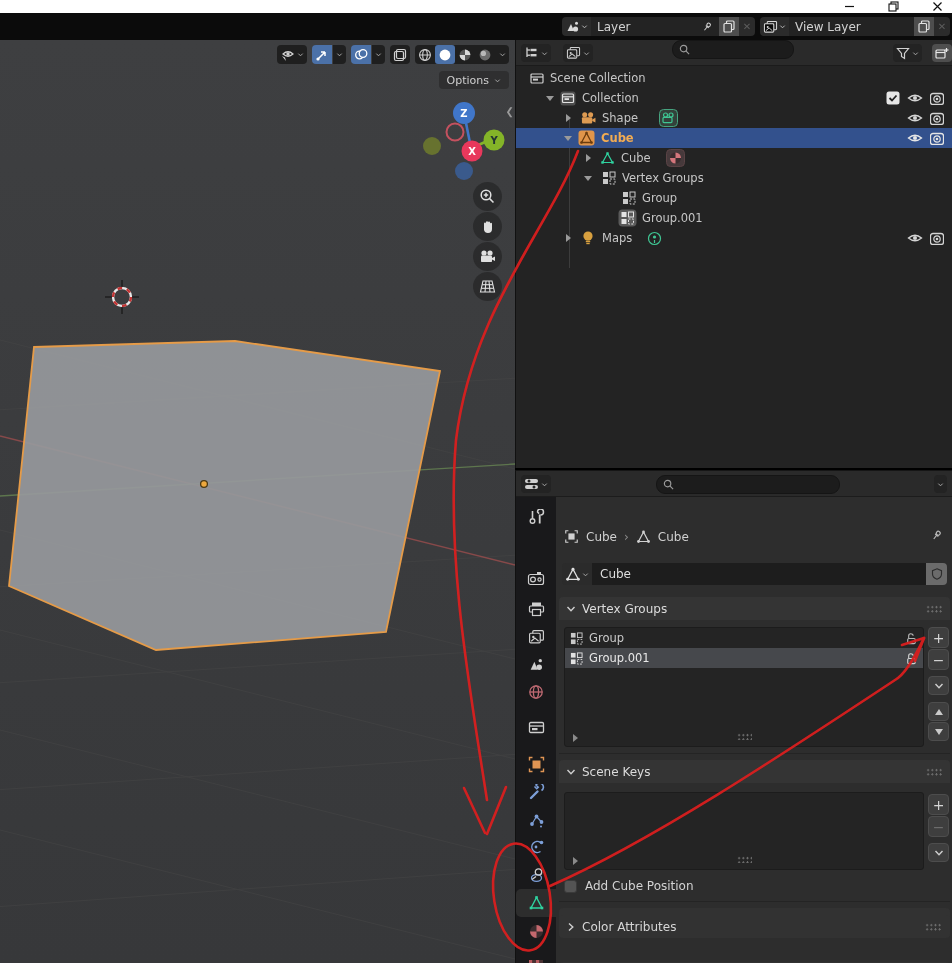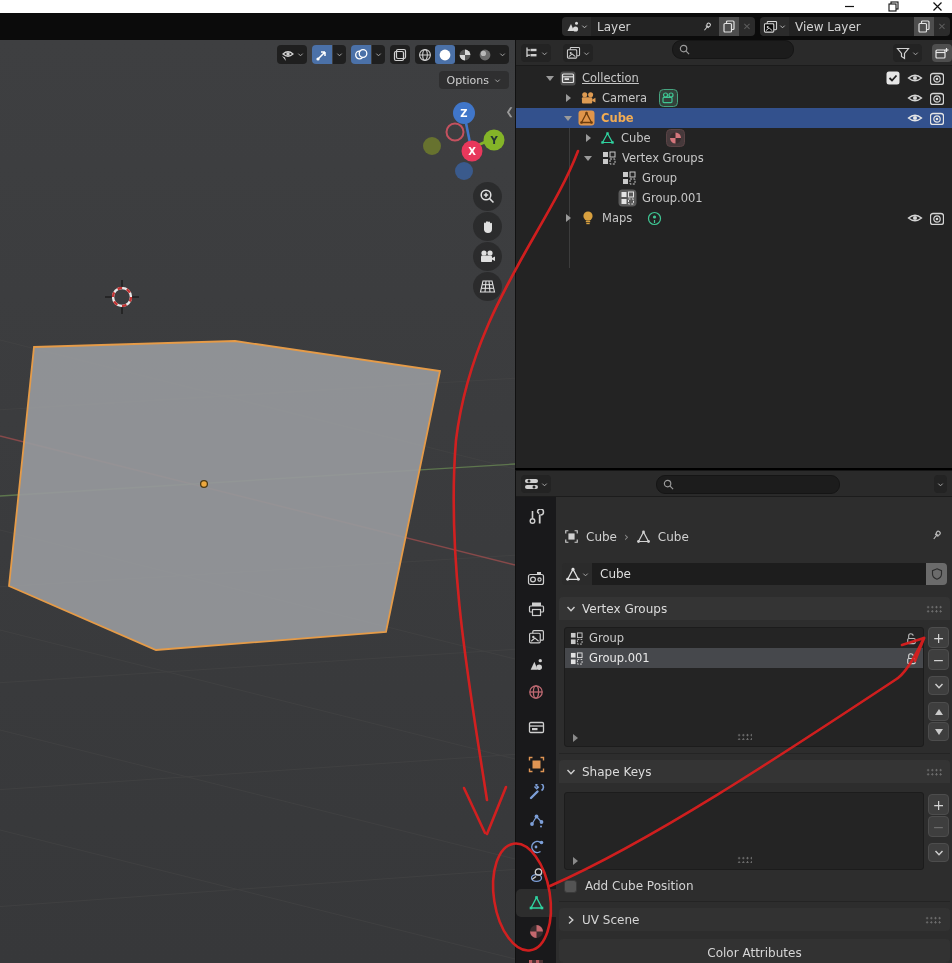--- a/index.html
+++ b/index.html
@@ -371,32 +371,40 @@
           <line x1="1" y1="5.5" x2="10" y2="5.5"></line>
           <line x1="11.5" y1="1" x2="11.5" y2="5"></line>
           <line x1="9.5" y1="3" x2="13.5" y2="3"></line>
         </svg>
     </div>
   </div>
 
   <div class="tree">
     <div class="guide" style="left:53px;top:50px;height:150px;"></div>
 
+    <div class="trow">
+      <svg class="abs" style="left:14px;top:4px;" width="14" height="13" viewBox="0 0 14 13" fill="none" stroke="#cfcfcf" stroke-width="1.2">
+        <rect x="1" y="2" width="12" height="9" rx="1"></rect>
+          <line x1="1" y1="5" x2="13" y2="5"></line>
+          <rect x="3" y="6.6" width="5" height="2" fill="#cfcfcf" stroke="none"></rect>
+        </svg>
+      <span class="abs" style="left:34px;">Scene Collection</span>
+    </div>
 
     <div class="trow">
       <div class="expander exp-down abs" style="left:30px;top:8px;"></div>
       <svg class="abs" style="left:44px;top:3px;" width="16" height="15" viewBox="0 0 16 15">
         <rect x="0.5" y="0.5" width="15" height="14" rx="2.5" fill="#4e4e4e"></rect>
           <g fill="none" stroke="#e2e2e2" stroke-width="1.2">
             <rect x="2.5" y="3" width="11" height="8.5" rx="1"></rect>
             <line x1="2.5" y1="5.8" x2="13.5" y2="5.8"></line>
             <rect x="4.5" y="7.2" width="4.5" height="1.8" fill="#e2e2e2" stroke="none"></rect>
           </g>
         </svg>
-      <span class="abs" style="left:66px;text-decoration:underline;">Collection</span>
+      <span class="abs" style="left:66px;">Collection</span>
       <div class="row-icons">
         <svg width="14" height="14" viewBox="0 0 14 14">
           <rect x="0.5" y="0.5" width="13" height="13" rx="2.5" fill="#e6e6e6"></rect>
             <path d="M3.5 7 L6 9.5 L10.5 4.5" stroke="#222" stroke-width="1.8" fill="none"></path>
           </svg>
         <svg width="16" height="12" viewBox="0 0 16 12">
           <path d="M1.5 6 Q8 0.5 14.5 6 Q8 11.5 1.5 6 Z" fill="none" stroke="#d4d4d4" stroke-width="1.4"></path>
             <circle cx="8" cy="6" r="2" fill="#d4d4d4"></circle>
           </svg>
         <svg width="14" height="13" viewBox="0 0 14 13">
@@ -408,21 +416,21 @@
     </div>
 
     <div class="trow">
       <div class="expander exp-right abs" style="left:50px;top:6px;"></div>
       <svg class="abs" style="left:64px;top:3px;" width="16" height="14" viewBox="0 0 17 15" fill="#de9b52">
         <circle cx="5" cy="4" r="2.7"></circle>
           <circle cx="11.3" cy="4" r="2.7"></circle>
           <rect x="2" y="6.6" width="11" height="6.8" rx="1.2"></rect>
           <path d="M13 9 L16.5 7.3 V12.3 L13 10.6 Z"></path>
         </svg>
-      <span class="abs" style="left:86px;">Camera</span>
+      <span class="abs" style="left:86px;">Shape</span>
       <svg class="abs" style="left:143px;top:1px;" width="19" height="18" viewBox="0 0 19 18">
         <rect x="0.5" y="0.5" width="18" height="17" rx="4" fill="#33413a" stroke="#46a37f" stroke-width="1"></rect>
           <g fill="none" stroke="#3fc693" stroke-width="1.2">
             <circle cx="6.5" cy="6" r="2"></circle>
             <circle cx="12" cy="6" r="2"></circle>
             <rect x="4" y="8.4" width="9" height="5.2" rx="1"></rect>
           </g>
         </svg>
       <div class="row-icons">
         <svg width="16" height="12" viewBox="0 0 16 12">
@@ -803,21 +811,21 @@
       <div class="sq-btn" style="margin-top:1px;height:19px;">
           <div class="tri-dn"></div>
         </div>
     </div>
     <div class="abs" style="left:3px;top:256px;width:391px;border-top:1px solid #242424;"></div>
 
     <div class="panel-hdr open" style="top:263px;">
       <svg width="10" height="8" viewBox="0 0 10 8">
           <path d="M1.5 2 L5 5.8 L8.5 2" stroke="#cfcfcf" fill="none" stroke-width="1.4"></path>
         </svg>
-      <span>Shape Keys</span>
+      <span>Scene Keys</span>
       <div class="grip"></div>
     </div>
     <div class="listbox" style="left:8px;top:295px;width:360px;height:78px;">
       <div class="list-foot">
         <div class="expander exp-right abs" style="left:2px;bottom:1px;border-left-color:#8a8a8a;"></div>
         <div class="grip" style="margin:0 auto;width:15px;height:7px;"></div>
       </div>
     </div>
     <div class="side-col" style="left:372px;top:297px;">
       <div class="sq-btn">+</div>
@@ -835,21 +843,21 @@
     </div>
     <div class="abs" style="left:3px;top:404px;width:391px;border-top:1px solid #242424;"></div>
 
     <div class="collapsed" style="top:411px;">
       <svg width="8" height="10" viewBox="0 0 8 10">
           <path d="M2 1.5 L5.8 5 L2 8.5" stroke="#cfcfcf" fill="none" stroke-width="1.4"></path>
         </svg>
       <span>UV Scene</span>
       <div class="grip"></div>
     </div>
-    <div class="collapsed" style="top:442px;flex-direction:column;">
+    <div class="collapsed" style="top:418px;">
       <svg width="8" height="10" viewBox="0 0 8 10">
           <path d="M2 1.5 L5.8 5 L2 8.5" stroke="#cfcfcf" fill="none" stroke-width="1.4"></path>
         </svg>
       <span>Color Attributes</span>
       <div class="grip"></div>
     </div>
     <div class="collapsed" style="top:465px;">
       
       
       

